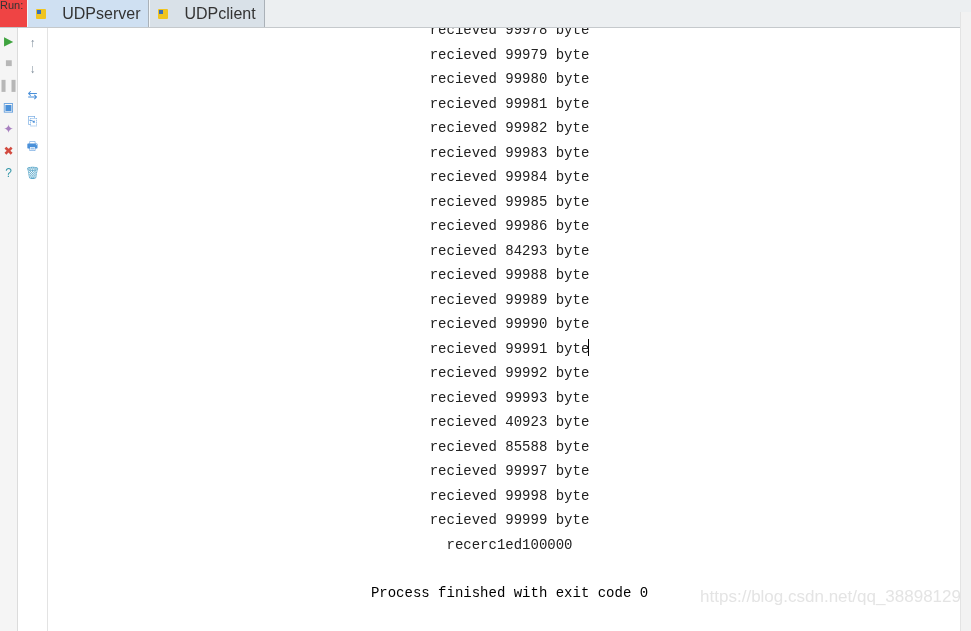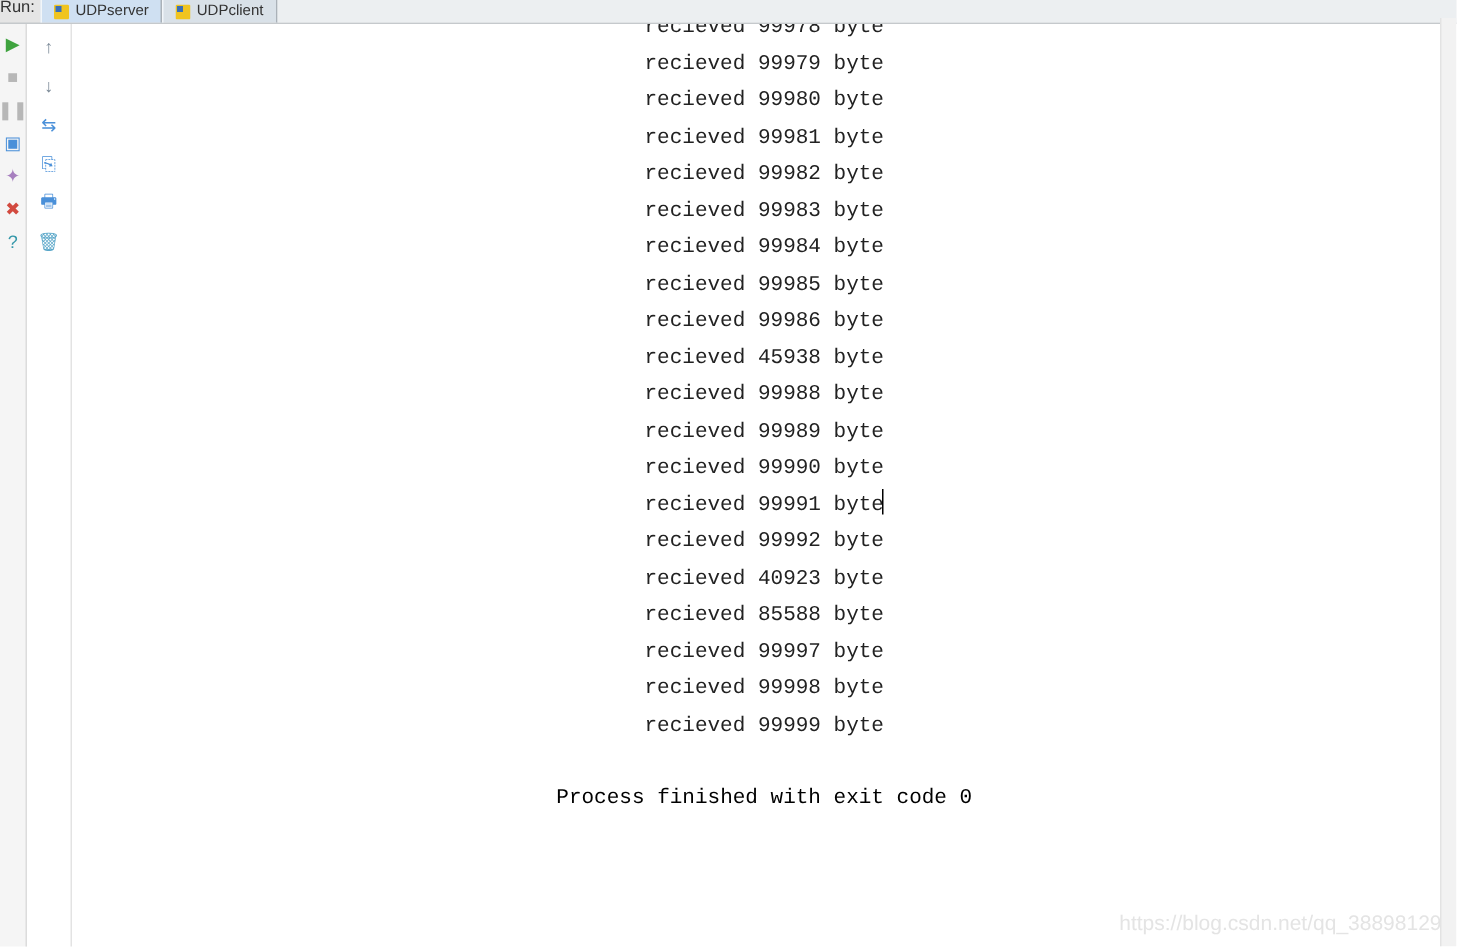--- a/index.html
+++ b/index.html
@@ -12,41 +12,41 @@
       font-size: 12px;
       background: #fff;
       width: 971px;
       height: 631px;
       overflow: hidden;
       position: relative;
     }
     .top-bar {
       display: flex;
       align-items: stretch;
-      height: 16px;
-      background: #e5e5e5;
+      height: 28px;
+      background: #ef4444;
       border-bottom: 1px solid #c5c9cc;
     }
     .run-label {
       font-size: 11px;
       color: #333;
       padding: 0 4px 1px 0;
       line-height: 11px;
     }
     .tab {
       display: flex;
       align-items: center;
       padding: 0 8px;
-      font-size: 10px;
+      font-size: 16px;
       color: #333;
       background: #d9e1e8;
       border-right: 1px solid #aab1b8;
       border-left: 1px solid #f2f6f9;
       line-height: 11px;
-      gap: 4px;
+      gap: 16px;
     }
     .tab.active {
       background: #cfe0f2;
     }
     .tab-after {
       flex: 1;
       background: #eceff1;
     }
     .file-icon {
       width: 10px;
@@ -131,24 +131,24 @@
       height: 17px;
       background: #000;
       vertical-align: middle;
       margin-left: -1px;
       position: relative;
       top: -1px;
     }
     .watermark {
       position: absolute;
       right: 10px;
-      bottom: 8px;
+      bottom: 24px;
       color: #e4e4e4;
       font-family: Arial, sans-serif;
-      font-size: 14px;
+      font-size: 17px;
       pointer-events: none;
     }
     .scrollbar-right {
       position: absolute;
       right: 0;
       top: 12px;
       width: 11px;
       height: calc(100% - 12px);
       background: #f2f2f2;
       border-left: 1px solid #e3e3e3;
@@ -201,30 +201,32 @@
   <div class="console" id="console">
       <div class="console-line partial-top">recieved 99978 byte</div>
       <div class="console-line">recieved 99979 byte</div>
       <div class="console-line">recieved 99980 byte</div>
       <div class="console-line">recieved 99981 byte</div>
       <div class="console-line">recieved 99982 byte</div>
       <div class="console-line">recieved 99983 byte</div>
       <div class="console-line">recieved 99984 byte</div>
       <div class="console-line">recieved 99985 byte</div>
       <div class="console-line">recieved 99986 byte</div>
-      <div class="console-line">recieved 45938 byte</div>
+      <div class="console-line">recieved 84293 byte</div>
       <div class="console-line">recieved 99988 byte</div>
       <div class="console-line">recieved 99989 byte</div>
       <div class="console-line">recieved 99990 byte</div>
       <div class="console-line">recieved 99991 byte<span class="cursor-mark"></span></div>
       <div class="console-line">recieved 99992 byte</div>
+      <div class="console-line">recieved 99993 byte</div>
       <div class="console-line">recieved 40923 byte</div>
       <div class="console-line">recieved 85588 byte</div>
       <div class="console-line">recieved 99997 byte</div>
       <div class="console-line">recieved 99998 byte</div>
       <div class="console-line">recieved 99999 byte</div>
+      <div class="console-line">recerc1ed100000</div>
       <div class="console-line console-final">Process finished with exit code 0</div>
     </div>
 </div>
 
 <div class="scrollbar-right"></div>
 
 <div class="watermark">https://blog.csdn.net/qq_38898129</div>
 
 </body></html>

